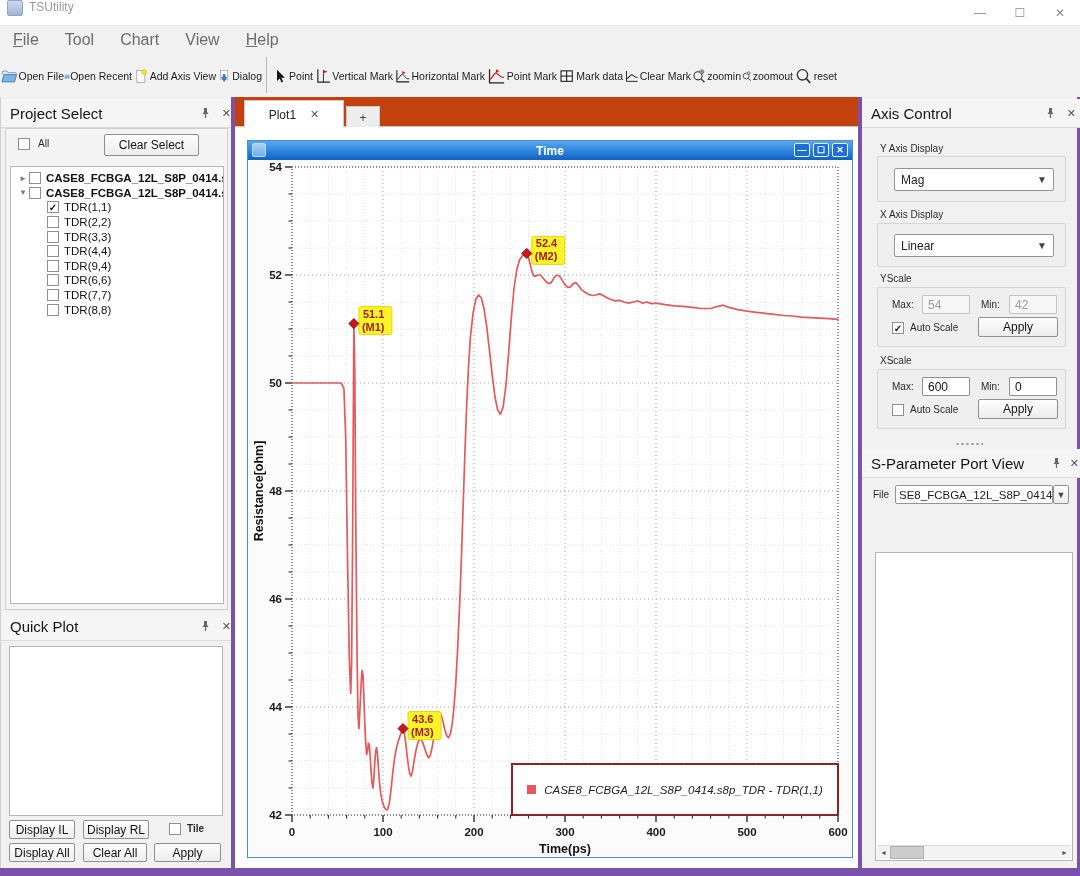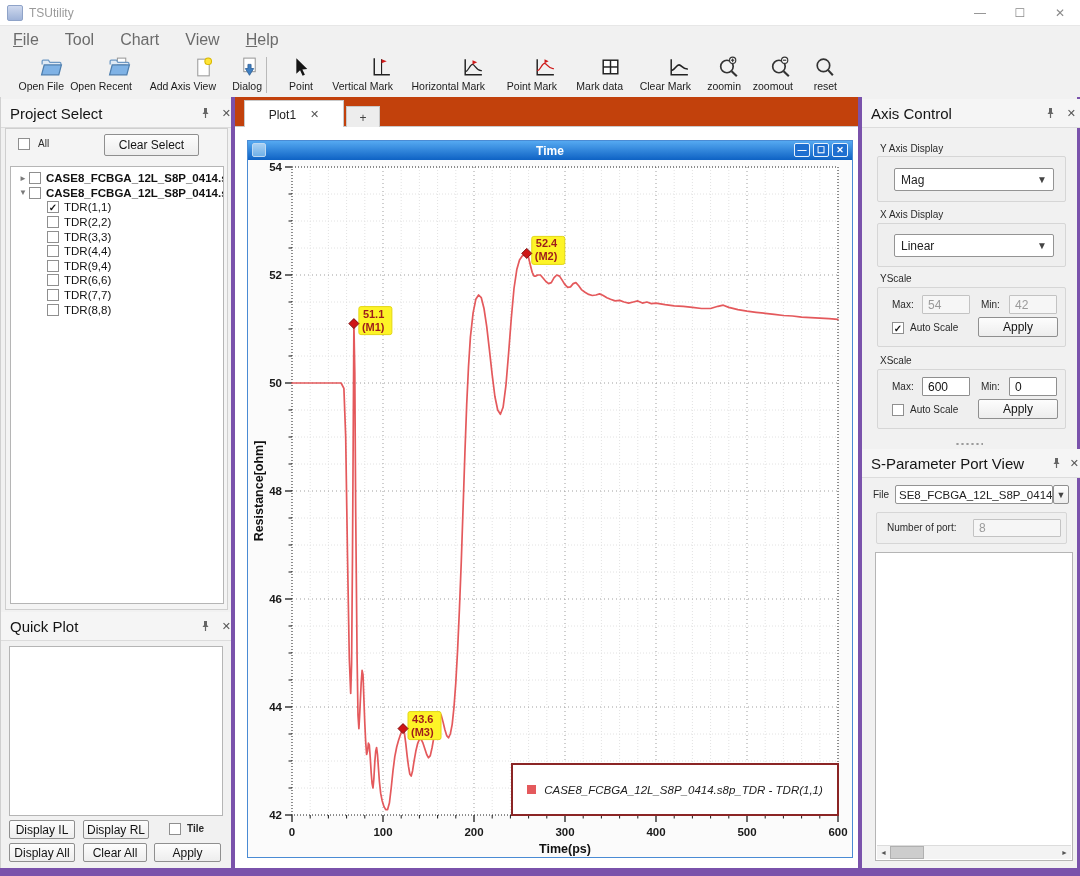--- a/index.html
+++ b/index.html
@@ -1,32 +1,32 @@
 <!DOCTYPE html>
 <html><head>
 <meta charset="utf-8">
 <style>
   html,body{margin:0;padding:0}
   body{width:1080px;height:876px;position:relative;overflow:hidden;
        font-family:"Liberation Sans",sans-serif;background:#f1f1f1;color:#111;}
   .abs{position:absolute}
   
   .titlebar{left:0;top:0;width:1080px;height:25px;background:#fff;border-bottom:1px solid #e7e7e7;
-            display:flex;align-items:center;font-size:12px;color:#9a9a9a}
+            display:flex;font-size:12px;color:#9a9a9a}
   .titlebar .appicon{width:14px;height:14px;margin:0 6px 0 7px;border:1px solid #8fa3c8;
             background:linear-gradient(#cfd9ee,#9fb3d8);border-radius:2px}
   .wincontrols{position:absolute;right:0;top:0;height:25px;display:flex}
   .winbtn{width:40px;height:25px;display:flex;align-items:center;justify-content:center;
           color:#8a8a8a;font-size:12px}
   .menubar{left:0;top:26px;width:1080px;height:27px;background:#f1f1f1;display:flex;align-items:center;
            font-size:16px;color:#6b6b6b}
   .menu-item{padding:0 13px;cursor:default}
   .toolbar{left:0;top:53px;width:1080px;height:44px;background:#f1f1f1;border-bottom:1px solid #cfdfeb;
            display:flex;align-items:stretch}
-  .tb-item{display:flex;flex-direction:column;align-items:flex-end;justify-content:flex-start;padding-top:2px}
+  .tb-item{display:flex;flex-direction:row;align-items:center;justify-content:flex-start;padding-top:2px}
   .tb-item svg{display:block}
   .tb-label{font-size:10.5px;color:#1c1c1c;margin-top:0px;white-space:nowrap}
   .tb-sep{width:1px;background:#b9b9b9;margin:4px 4px}
   
   .panel-header{display:flex;align-items:center;font-size:15px;color:#141414;background:#f5f5f5;
                 border-bottom:1px solid #dcdcdc;padding-left:9px}
   .panel-tools{margin-left:auto;display:flex;align-items:center;gap:12px;padding-right:10px}
   .pin-icon svg{display:block}
   .close-x{font-size:11px;color:#555}
   .cb{width:12px;height:12px;background:#fff;border:1px solid #8f8f8f;display:inline-flex;
@@ -566,26 +566,20 @@
       <span class="close-x">✕</span>
     </span>
   </div>
 
   <span class="abs small-label" style="left:11px;top:392px">File</span>
   <div class="combo abs" style="left:33px;top:388px;width:158px;height:19px;padding:0 3px;overflow:hidden">
     <span style="white-space:nowrap;font-size:11.5px">SE8_FCBGA_12L_S8P_0414.s8p_TDR</span>
   </div>
   <div class="btn abs" style="left:191px;top:388px;width:16px;height:19px;font-size:9px;color:#444">▼</div>
 
-  <div class="groupbox abs" style="left:14px;top:415px;width:191px;height:32px">
-    <span class="abs small-label" style="left:10px;top:9px">Number of port:</span>
-    <div class="field disabled abs" style="left:96px;top:6px;width:88px;height:18px">
-      <span>8</span>
-    </div>
-  </div>
 
   <div class="whitebox abs" style="left:13px;top:455px;width:198px;height:309px;position:absolute">
     <div class="hscroll">
       <span class="sb-arrow">◄</span>
       <span class="sb-thumb"></span>
       <span style="flex:1"></span>
       <span class="sb-arrow">►</span>
     </div>
   </div>
 </div>

